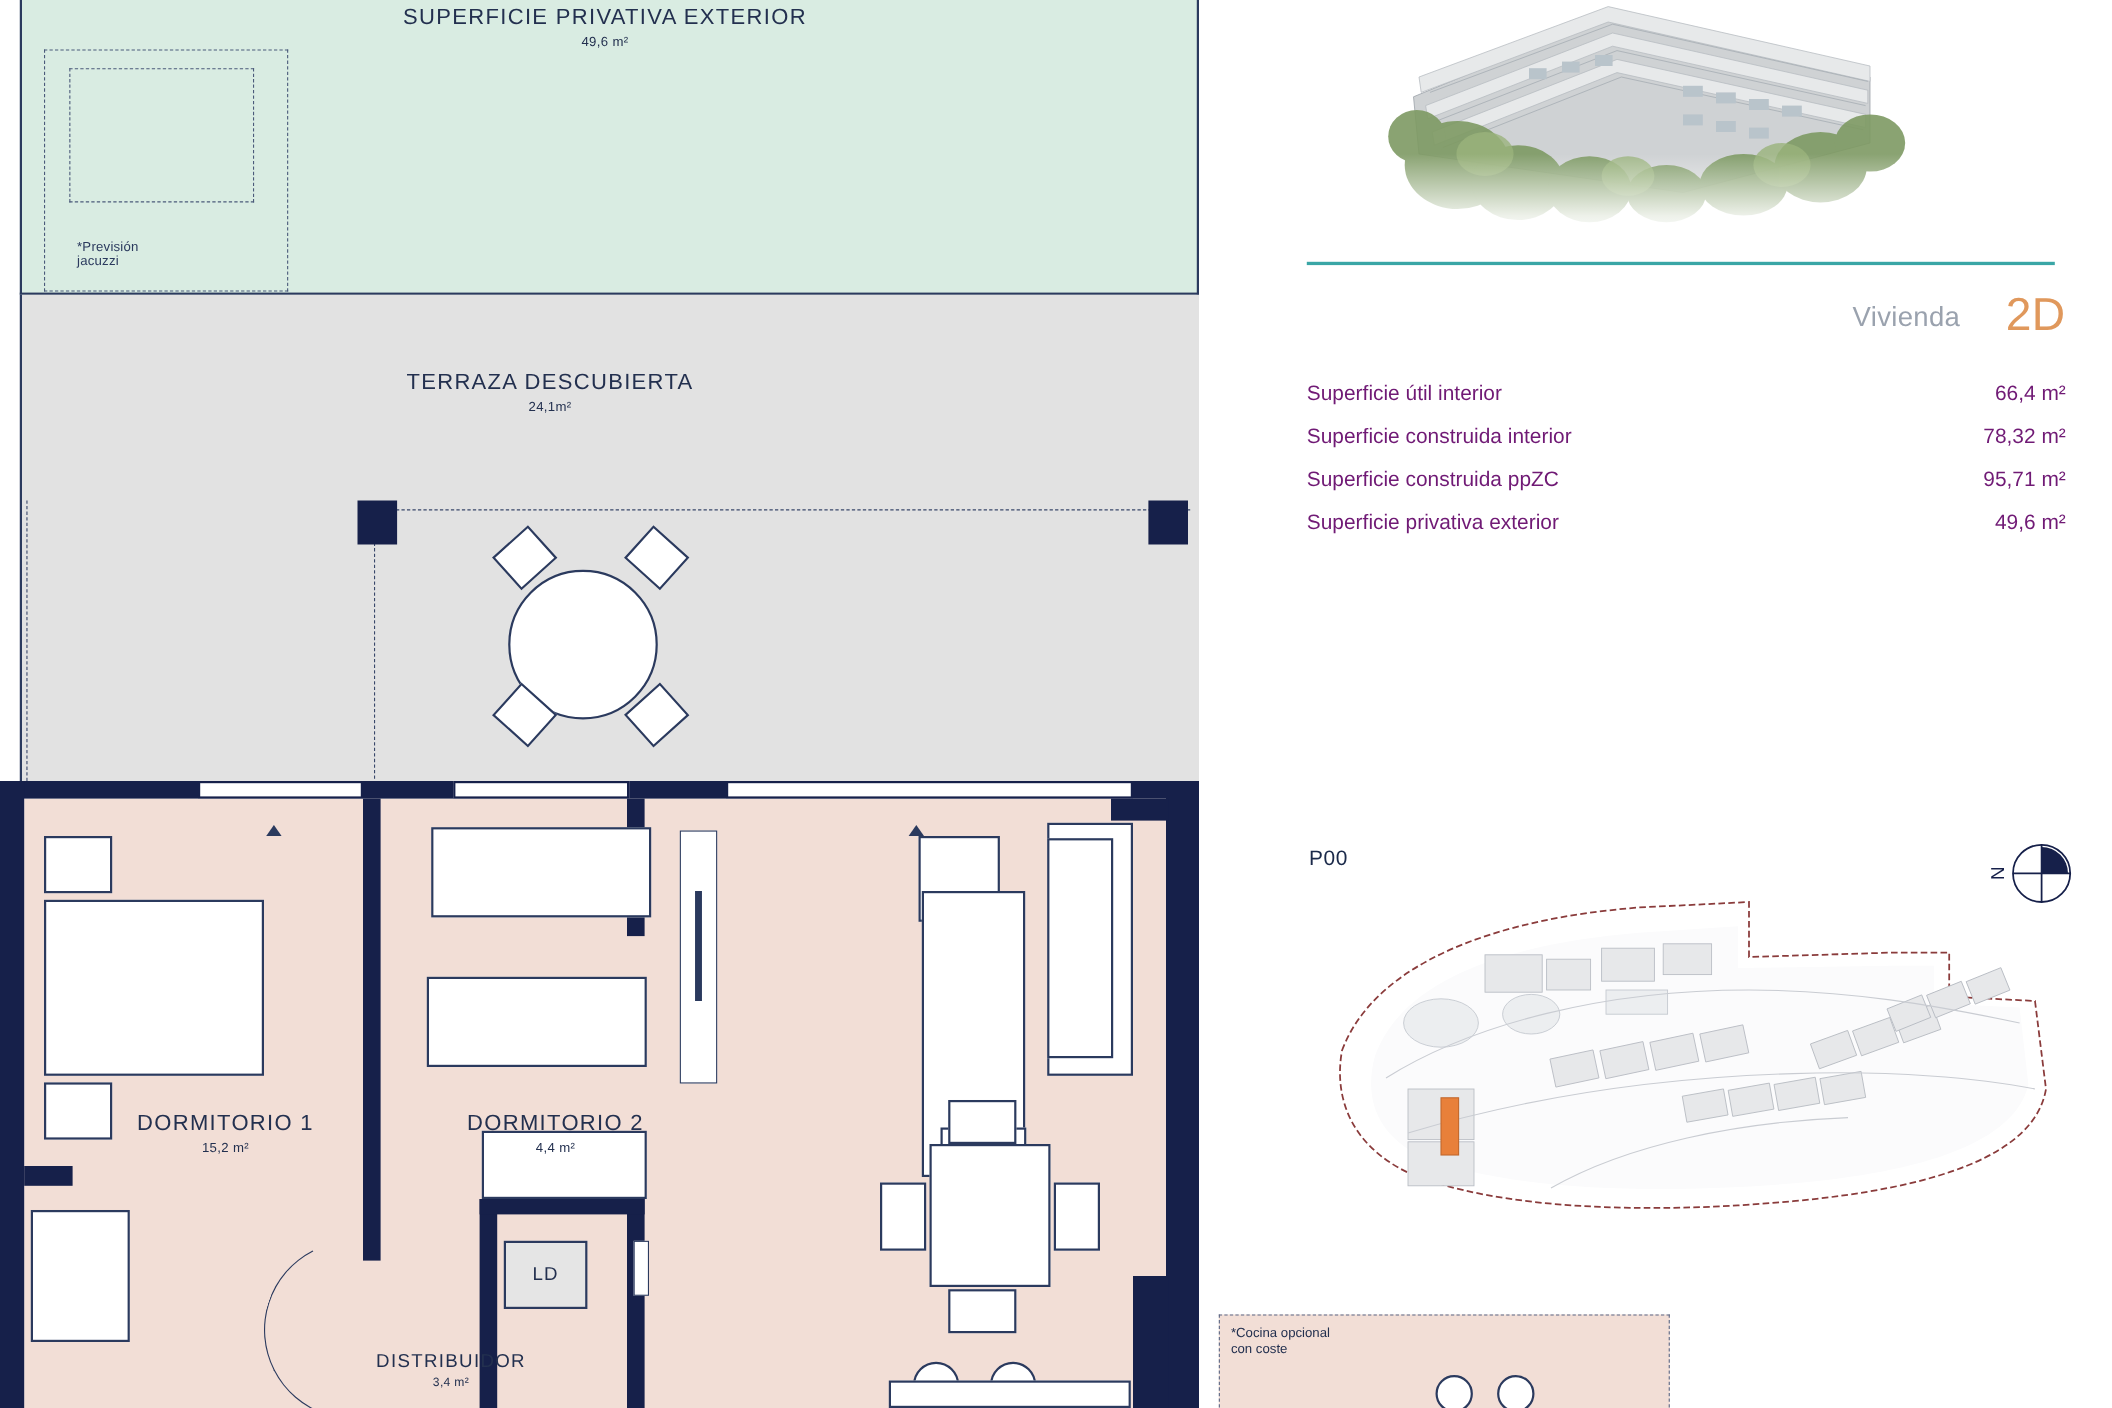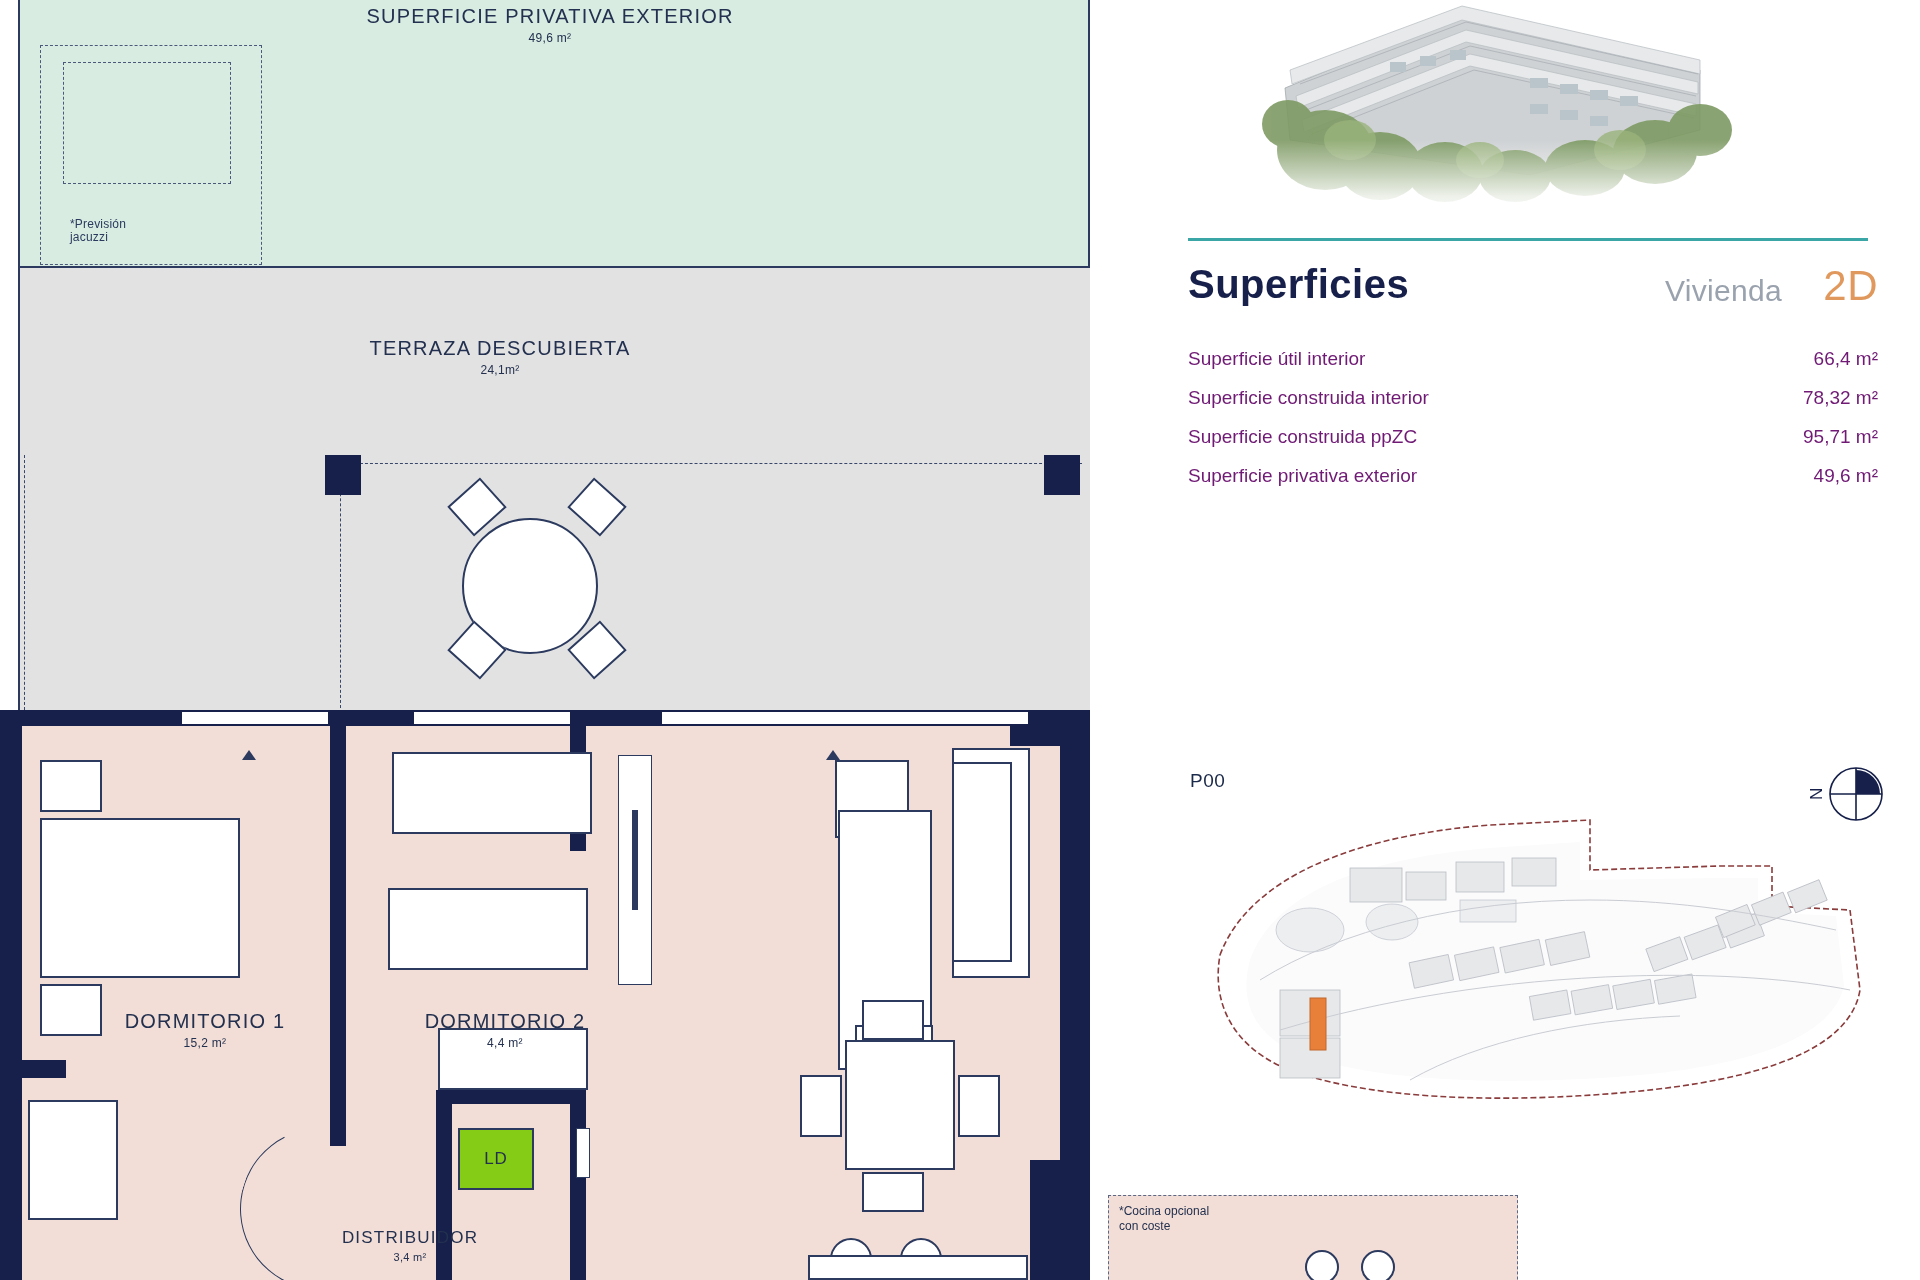--- a/index.html
+++ b/index.html
@@ -186,21 +186,21 @@
   .tri {
     position: absolute;
     width: 0; height: 0;
     border-left: 7px solid transparent;
     border-right: 7px solid transparent;
     border-bottom: 10px solid #2b3a5e;
   }
   .ld-box {
     position: absolute;
     border: 2px solid #2b3a5e;
-    background: #84cc16;
+    background: #e5e5e5;
     box-sizing: border-box;
     display: flex;
     align-items: center;
     justify-content: center;
     font-size: 17px;
     letter-spacing: 1px;
     color: #23304f;
   }
   .circ {
     position: absolute;
@@ -250,21 +250,21 @@
     left: 0; top: 0;
     font-size: 40px;
     font-weight: bold;
     letter-spacing: .5px;
     color: #16204a;
   }
   .sup-viv {
     position: absolute;
     right: 96px;
     top: 12px;
-    font-size: 30px;
+    font-size: 25px;
     color: #9aa2ae;
     letter-spacing: .3px;
   }
   .sup-code {
     position: absolute;
     right: 0;
     top: 0;
     font-size: 42px;
     color: #e0985c;
     letter-spacing: .5px;
@@ -498,21 +498,20 @@
           <ellipse cx="250" cy="160" rx="24" ry="18"></ellipse>
           <ellipse cx="390" cy="150" rx="26" ry="20"></ellipse>
         </g>
         <rect x="0" y="140" width="530" height="75" fill="url(#fade)"></rect>
       </svg>
     </div>
 
     <div class="hr-teal"></div>
 
     <div class="sup-head">
-      <div class="sup-title">Superficies</div>
       <div class="sup-viv">Vivienda</div>
       <div class="sup-code">2D</div>
     </div>
 
     <div class="sup-list">
       <div class="sup-row">
         <span class="lbl">Superficie útil interior</span>
         <span class="val">66,4 m²</span>
       </div>
       <div class="sup-row">

